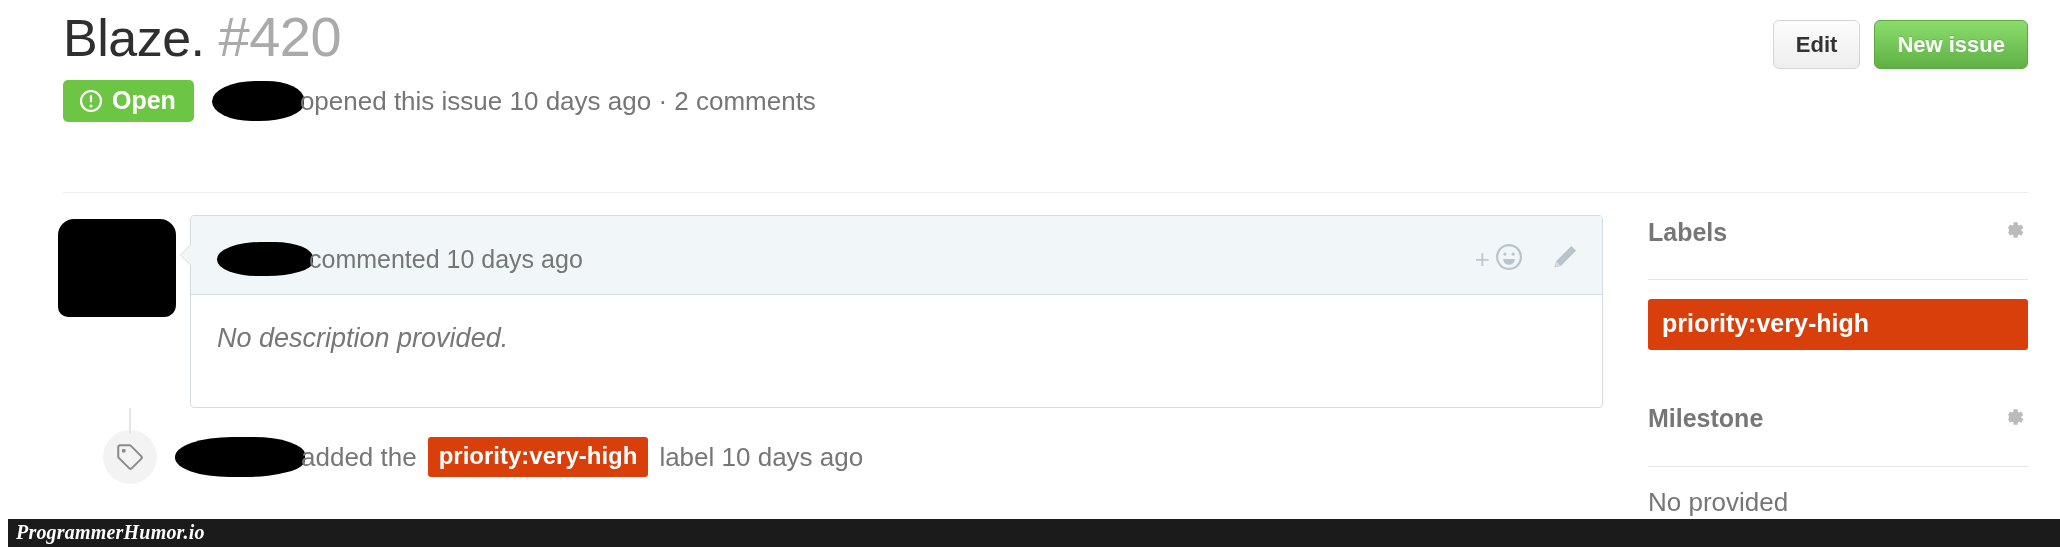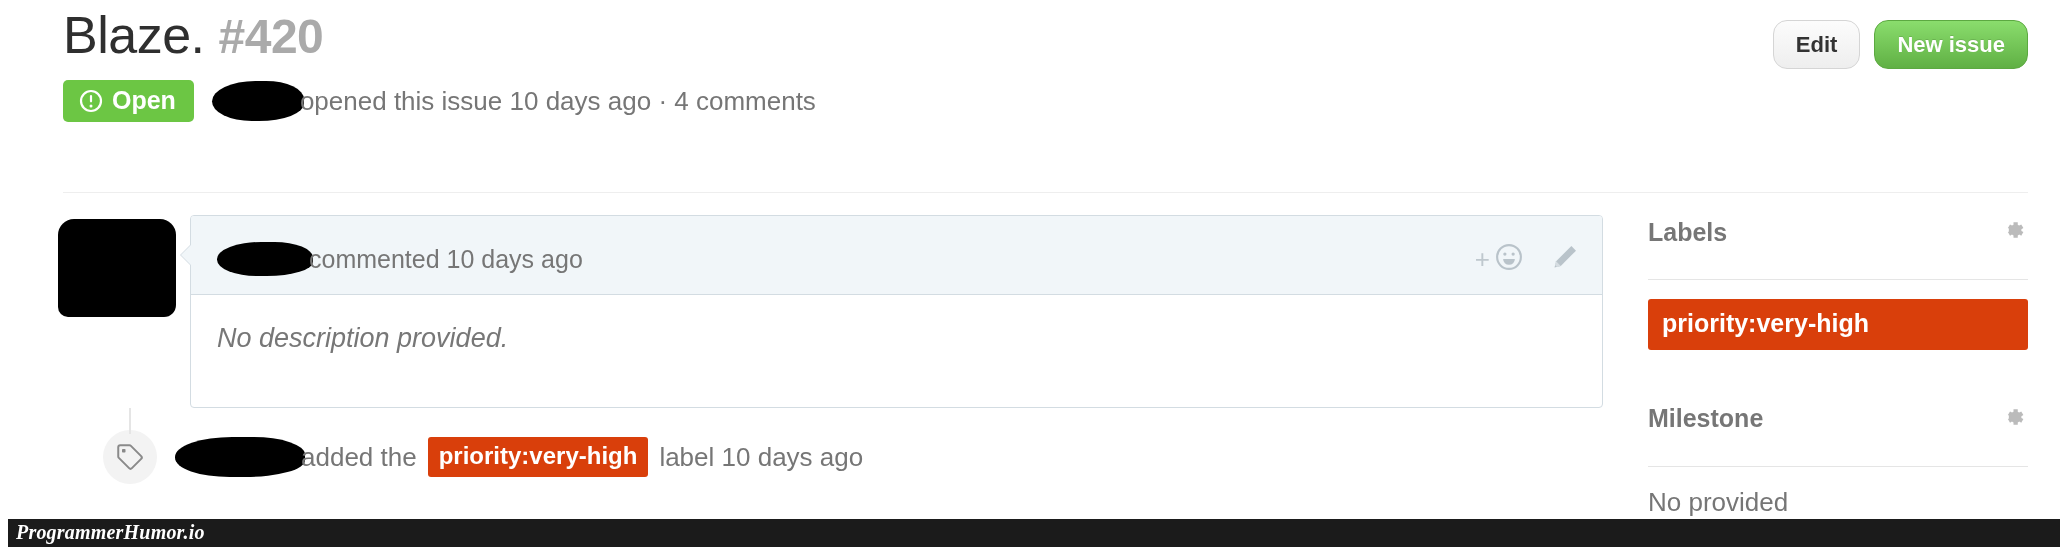--- a/index.html
+++ b/index.html
@@ -42,41 +42,41 @@
     white-space: nowrap;
   }
   .issue-title {
     font-size: 52px;
     font-weight: 400;
     color: #2f2f2f;
     letter-spacing: -0.5px;
     line-height: 1.05;
   }
   .issue-number {
-    font-size: 48px;
-    font-weight: 700;
+    font-size: 56px;
+    font-weight: 400;
     color: #aaaaaa;
     margin-left: 14px;
     letter-spacing: -0.5px;
     line-height: 1.05;
     text-align: center;
   }
 
   .header-actions {
     display: flex;
     align-items: center;
     gap: 14px;
     margin-top: 12px;
     margin-right: 0px;
   }
   .btn {
     font-family: "Liberation Sans", sans-serif;
     font-size: 22px;
     font-weight: bold;
-    border-radius: 14px;
+    border-radius: 6px;
     padding: 11px 22px;
     line-height: 1.15;
     cursor: pointer;
     white-space: nowrap;
   }
   .btn-edit {
     color: #333333;
     background: linear-gradient(#fcfcfc, #eeeeee);
     border: 1px solid #d5d5d5;
   }
@@ -382,21 +382,21 @@
           <svg width="24" height="24" viewBox="0 0 24 24" aria-hidden="true">
             <circle cx="12" cy="12" r="10" fill="none" stroke="#ffffff" stroke-width="2.2"></circle>
             <rect x="10.9" y="6" width="2.2" height="7.4" rx="1.1" fill="#ffffff"></rect>
             <circle cx="12" cy="17" r="1.5" fill="#ffffff"></circle>
           </svg>
         </span>
         <span>Open</span>
       </span>
 
       <span class="redact redact-user-meta"></span>
-      <span class="meta-text">opened this issue 10 days ago · 4 comments</span>
+      <span class="meta-text">opened this issue 10 days ago · 2 comments</span>
     </div>
   </div>
 
   <div class="header-divider"></div>
 
   <div class="content">
 
     <div class="col-main">
 
       <div class="comment-wrap">

